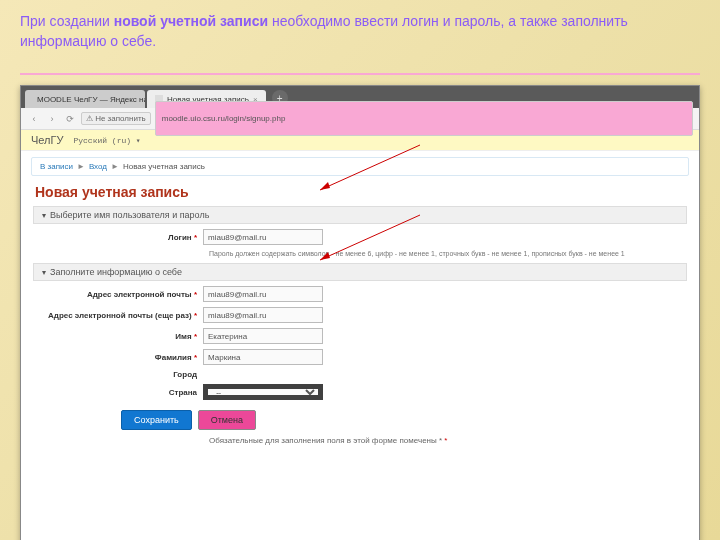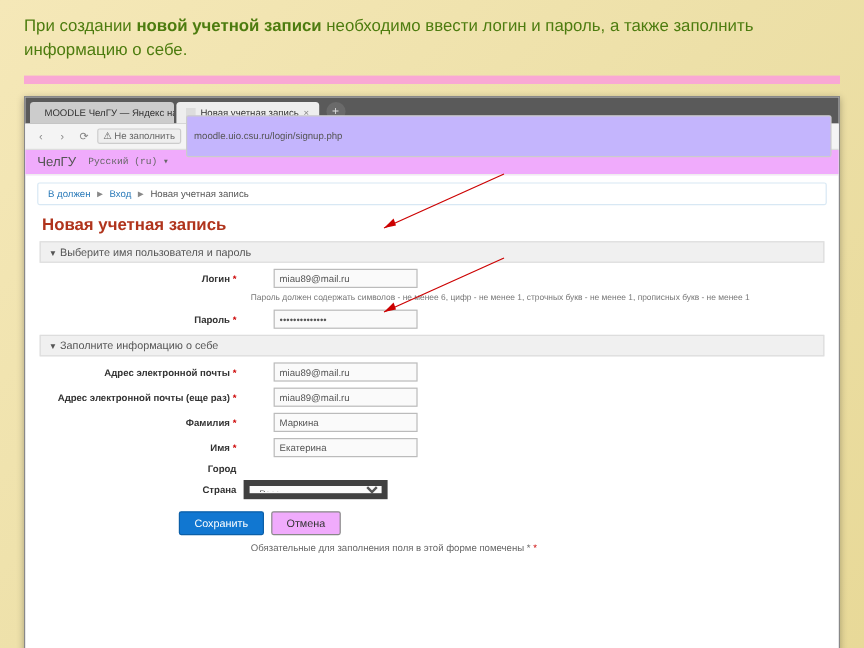--- a/index.html
+++ b/index.html
@@ -4,23 +4,23 @@
 <style>
   * { box-sizing: border-box; margin: 0; padding: 0; }
   body {
     font-family: Arial, sans-serif;
     background: linear-gradient(135deg, #f5e8b8 0%, #ede0a8 50%, #e8d998 100%);
     width: 720px; height: 540px;
     padding: 12px 20px;
     position: relative;
   }
   .slide-caption {
-    font-size: 14px; color: #4d7c0f; line-height: 1.4;
-    border-bottom: 7px solid #f9a8d4;
-    padding-bottom: 12px; margin-bottom: 10px;
+    font-size: 14px; color: #8b5cf6; line-height: 1.4;
+    border-bottom: 2px solid #f9a8d4;
+    padding-bottom: 22px; margin-bottom: 10px;
   }
   .slide-caption b { font-weight: bold; }
   .browser {
     background: #fff; border: 1px solid #888;
     width: 680px; height: 470px;
     box-shadow: 0 2px 6px rgba(0,0,0,.3);
     font-size: 9px;
     overflow: hidden;
   }
   .tab-bar {
@@ -48,25 +48,25 @@
     display: flex; align-items: center; padding: 0 6px; gap: 4px;
     border-bottom: 1px solid #ddd;
   }
   .nav-btn { width:14px;height:14px;display:flex;align-items:center;justify-content:center;color:#888;}
   .security-badge {
     background:#eee;border:1px solid #ccc;border-radius:2px;
     padding:1px 4px;font-size:8px;color:#666;
     display:flex;align-items:center;gap:2px;
   }
   .url {
-    flex:1;background:#c4b5fd;border:1px solid #ccc;border-radius:2px;
+    flex:1;background:#f9a8d4;border:1px solid #ccc;border-radius:2px;
     padding:12px 6px;font-size:8px;color:#555;
   }
   .header-bar {
-    background:#f0abfc;border-bottom:1px solid #eee;
+    background:#fef9c3;border-bottom:1px solid #eee;
     padding:4px 10px;display:flex;align-items:center;gap:10px;
   }
   .site-title{font-size:11px;color:#555;font-weight:normal;}
   .lang-sel{font-size:8px;color:#666;font-family:Liberation Mono, monospace;}
   .breadcrumb{
     background:#fff;border:1px solid #d8e8f4;
     margin:6px 10px;padding:4px 8px;font-size:8px;color:#555;
     display:flex;gap:4px;border-radius:2px;
   }
   .breadcrumb a{color:#2a7ab9;text-decoration:none;}
@@ -87,37 +87,37 @@
     padding-left:10px;
   }
   .form-label{
     width:160px;text-align:right;font-size:8px;
     font-weight:bold;color:#333;padding-right:6px;
   }
   .req{color:#c00;}
   .form-input{
     border:1px solid #bbb;background:#fafafa;
     padding:2px 4px;font-size:8px;color:#555;
-    width:120px;height:16px;margin-left:25px;
+    width:120px;height:16px;
   }
   .form-select{
     border:5px solid #404040;background:#fafafa;
     padding:1px 4px;font-size:8px;color:#555;
     width:120px;height:16px;
   }
   .hint{
     font-size:7px;color:#777;margin:3px 0 6px 176px;
   }
-  .btn-row{margin:10px 0 6px 116px;display:flex;gap:6px;}
+  .btn-row{margin:10px 0 6px 88px;display:flex;gap:6px;}
   .btn{
     padding:4px 12px;font-size:9px;border-radius:2px;
     border:1px solid #888;cursor:pointer;
   }
   .btn-primary{background:#1177d1;color:#fff;border-color:#0b5fa8;}
-  .btn-cancel{background:#f0abfc;color:#333;}
+  .btn-cancel{background:#ec4899;color:#333;}
   .req-note{font-size:8px;color:#666;margin:6px 0 4px 176px;}
   .arrow-svg{position:absolute;pointer-events:none;}
 </style>
 </head>
 <body>
 
 <div class="slide-caption">
   <span>При создании </span><b>новой учетной записи</b><span> необходимо ввести логин и пароль, а также заполнить информацию о себе.</span>
 </div>
 
@@ -145,65 +145,61 @@
     </div>
     <div class="url">moodle.uio.csu.ru/login/signup.php</div>
   </div>
 
   <div class="header-bar">
     <span class="site-title">ЧелГУ</span>
     <span class="lang-sel">Русский (ru) ▾</span>
   </div>
 
   <div class="breadcrumb">
-    <a>В должен</a>
+    <a>В записи</a>
     <span class="sep">►</span>
     <a>Вход</a>
     <span class="sep">►</span>
     <span>Новая учетная запись</span>
   </div>
 
   <div class="page-title">Новая учетная запись</div>
 
   <div class="fieldset">
     <div class="legend">
       <span class="toggle-icon">▾</span>
       <span>Выберите имя пользователя и пароль</span>
     </div>
     <div class="form-row">
       <div class="form-label"><span>Логин</span> <span class="req">*</span></div>
       <input class="form-input" value="miau89@mail.ru" style="">
     </div>
     <div class="hint">Пароль должен содержать символов - не менее 6, цифр - не менее 1, строчных букв - не менее 1, прописных букв - не менее 1</div>
-    <div class="form-row">
-      <div class="form-label"><span>Пароль</span> <span class="req">*</span></div>
-      <input class="form-input" type="password" value="••••••••••••••" style="">
-    </div>
   </div>
 
   <div class="fieldset">
     <div class="legend">
       <span class="toggle-icon">▾</span>
       <span>Заполните информацию о себе</span>
     </div>
     <div class="form-row">
       <div class="form-label"><span>Адрес электронной почты</span> <span class="req">*</span></div>
       <input class="form-input" value="miau89@mail.ru" style="">
     </div>
     <div class="form-row">
       <div class="form-label"><span>Адрес электронной почты (еще раз)</span> <span class="req">*</span></div>
       <input class="form-input" value="miau89@mail.ru" style="">
     </div>
     <div class="form-row">
+      <div class="form-label"><span>Имя</span> <span class="req">*</span></div>
+      <input class="form-input" value="Екатерина" style="">
+    </div>
+    <div class="form-row">
       <div class="form-label"><span>Фамилия</span> <span class="req">*</span></div>
       <input class="form-input" value="Маркина" style="">
-    </div>
-    <div class="form-row">
-      <div class="form-label"><span>Имя</span> <span class="req">*</span></div>
-      <input class="form-input" value="Екатерина" style="">
     </div>
     <div class="form-row">
       <div class="form-label"><span>Город</span></div>
     </div>
     <div class="form-row">
       <div class="form-label"><span>Страна</span></div>
       <select class="form-select">
         <option>Россия</option>
       </select>
     </div>

